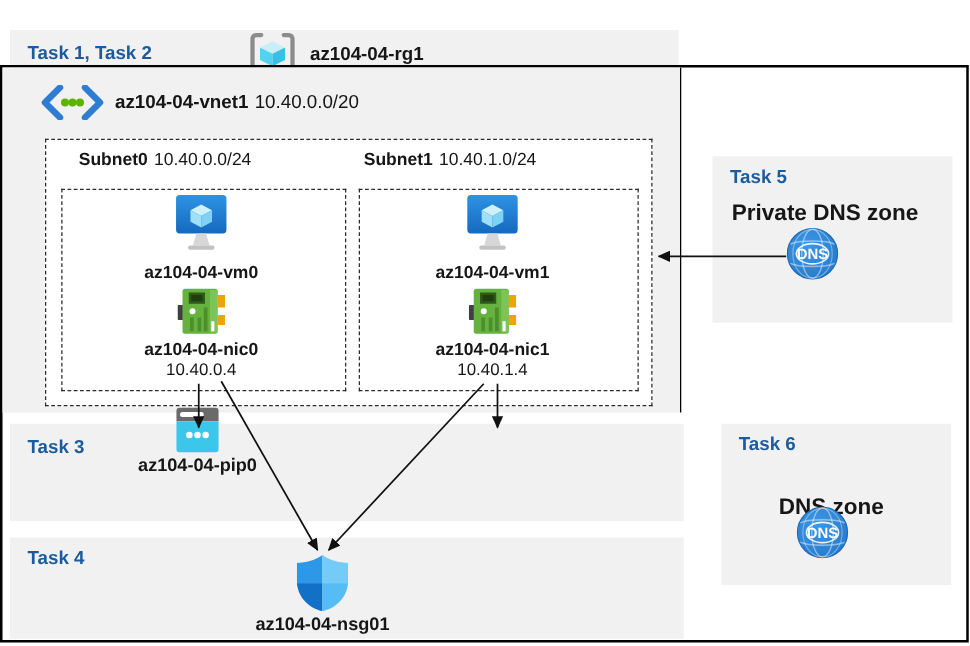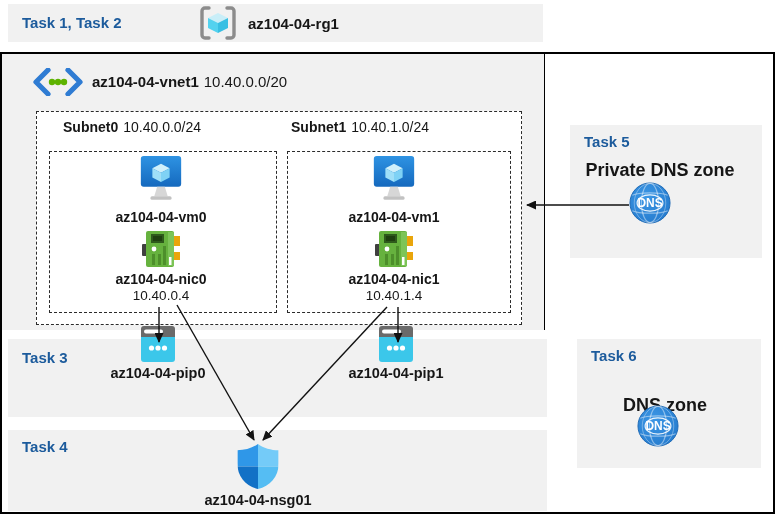--- a/index.html
+++ b/index.html
@@ -27,21 +27,21 @@
   .card-head{font-size:18px;font-weight:700;}
   .card-zone{font-size:15px;font-weight:700;}
   svg{display:block;}
   .overlay{left:0;top:0;pointer-events:none;}
 </style>
 </head>
 <body>
 
 <div id="canvas">
 
-  <div class="abs band" style="left:8px;top:4px;width:535px;height:38px;">
+  <div class="abs band" style="left:8px;top:24px;width:535px;height:38px;">
     <div class="abs task-label" style="left:14px;top:10px;">Task 1, Task 2</div>
     <svg class="abs" style="left:190px;top:1px;" width="40" height="36" viewBox="0 0 40 36">
       <path d="M11,3 H7 C5.3,3 4,4.3 4,6 V30 C4,31.7 5.3,33 7,33 H11" fill="none" stroke="#8C8C8C" stroke-width="3.4" stroke-linecap="round"></path>
       <path d="M29,3 H33 C34.7,3 36,4.3 36,6 V30 C36,31.7 34.7,33 33,33 H29" fill="none" stroke="#8C8C8C" stroke-width="3.4" stroke-linecap="round"></path>
       <polygon points="20,8 30,13 20,18 10,13" fill="#C9EEF8"></polygon>
       <polygon points="10,13 20,18 20,28 10,23" fill="#53D2EF"></polygon>
       <polygon points="30,13 20,18 20,28 30,23" fill="#38BFE3"></polygon>
     </svg>
     <div class="abs b" style="left:240px;top:11px;font-size:15px;">az104-04-rg1</div>
   </div>
@@ -145,31 +145,20 @@
     <svg width="34" height="36" viewBox="0 0 34 36">
       <path d="M3,0 h28 a3,3 0 0 1 3,3 v8 H0 V3 a3,3 0 0 1 3,-3 Z" fill="#6A6A6A"></path>
       <rect x="3" y="3.5" width="19" height="4" rx="2" fill="#fff"></rect>
       <path d="M0,11 h34 v22 a3,3 0 0 1 -3,3 H3 a3,3 0 0 1 -3,-3 Z" fill="#3BC7EA"></path>
       <circle cx="10.5" cy="22" r="2.6" fill="#fff"></circle>
         <circle cx="17" cy="22" r="2.6" fill="#fff"></circle>
         <circle cx="23.5" cy="22" r="2.6" fill="#fff"></circle>
     </svg>
     <div class="pip-name">az104-04-pip0</div>
   </div>
-  <div class="abs col pip-group" style="left:336px;">
-    <svg width="34" height="36" viewBox="0 0 34 36">
-      <path d="M3,0 h28 a3,3 0 0 1 3,3 v8 H0 V3 a3,3 0 0 1 3,-3 Z" fill="#6A6A6A"></path>
-      <rect x="3" y="3.5" width="19" height="4" rx="2" fill="#fff"></rect>
-      <path d="M0,11 h34 v22 a3,3 0 0 1 -3,3 H3 a3,3 0 0 1 -3,-3 Z" fill="#3BC7EA"></path>
-      <circle cx="10.5" cy="22" r="2.6" fill="#fff"></circle>
-        <circle cx="17" cy="22" r="2.6" fill="#fff"></circle>
-        <circle cx="23.5" cy="22" r="2.6" fill="#fff"></circle>
-    </svg>
-    <div class="pip-name">az104-04-pip1</div>
-  </div>
 
   <div class="abs band" style="left:8px;top:430px;width:539px;height:81px;"></div>
   <div class="abs task-label" style="left:22px;top:438px;">Task 4</div>
   <div class="abs col" style="left:198px;top:444px;width:120px;">
     <svg width="42" height="45" viewBox="0 0 46 50">
       <defs>
           <clipPath id="shieldclip">
             <path d="M23,0 C29,4.5 37.5,7 46,7 L46,21 C46,37 36,46.5 23,50 C10,46.5 0,37 0,21 L0,7 C8.5,7 17,4.5 23,0 Z"></path>
           </clipPath>
         </defs>

